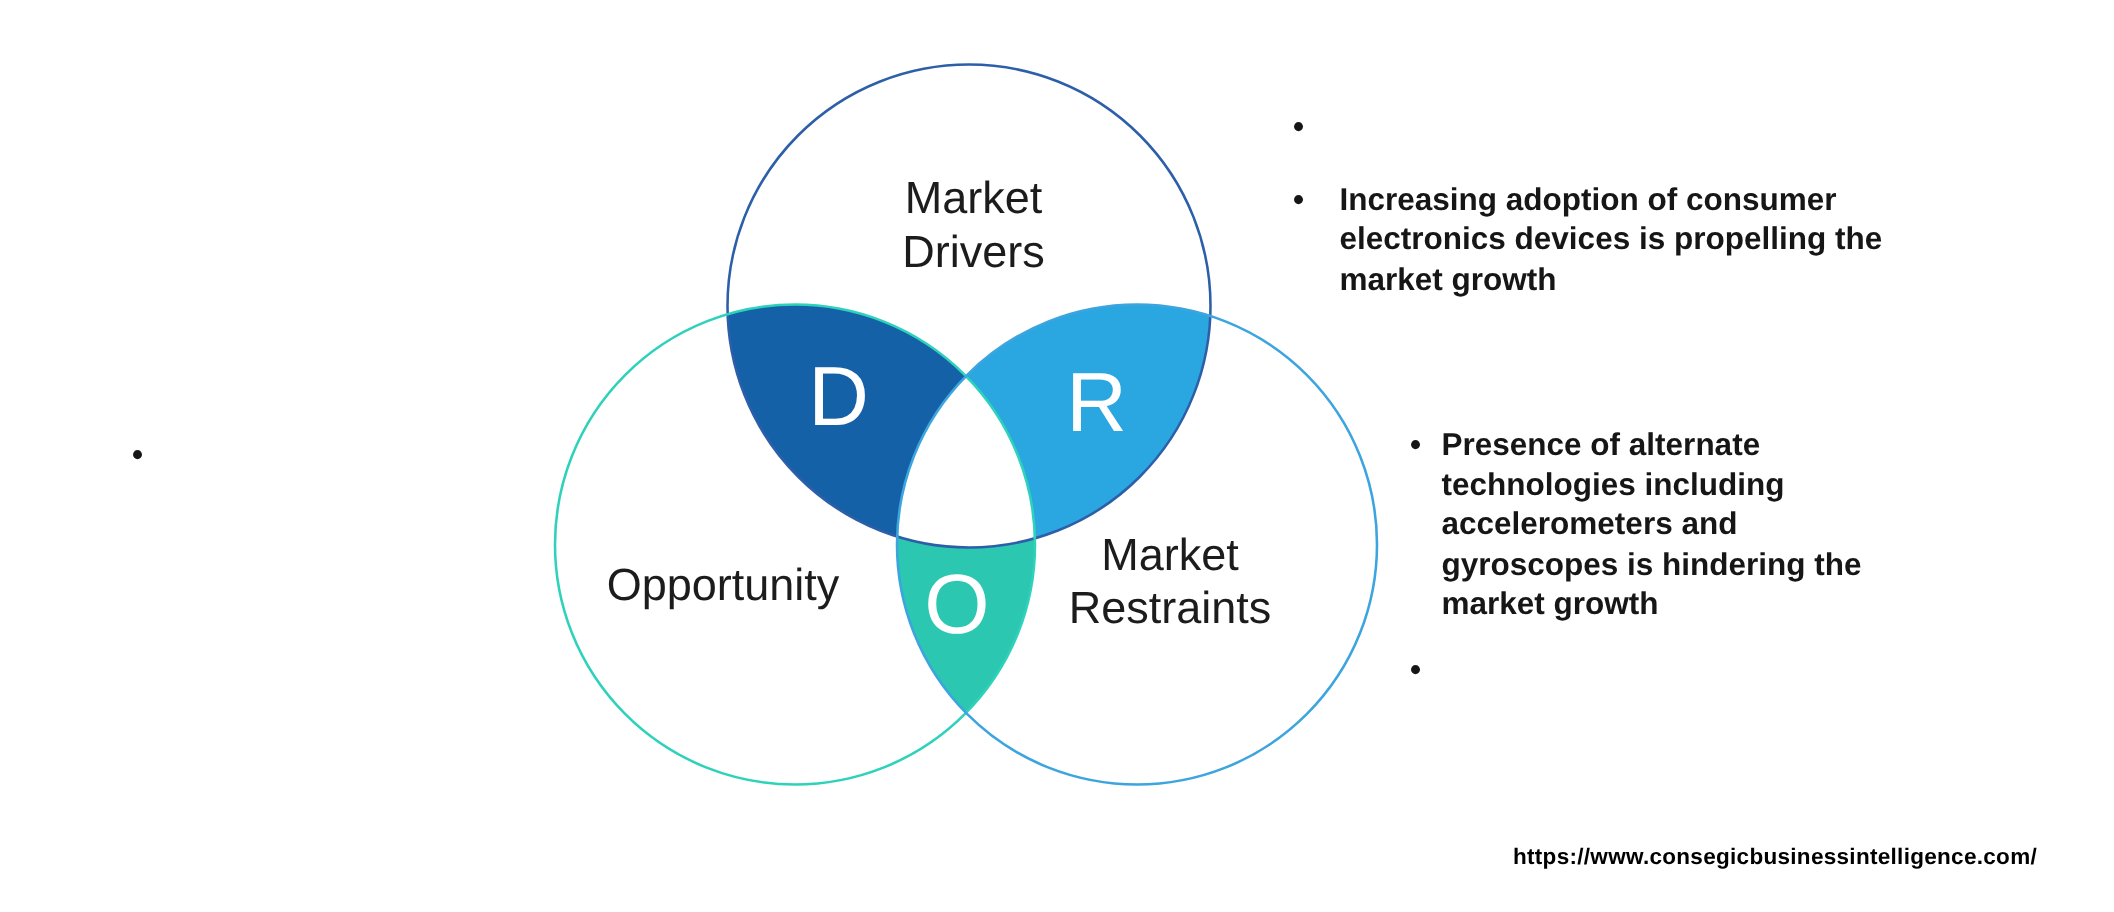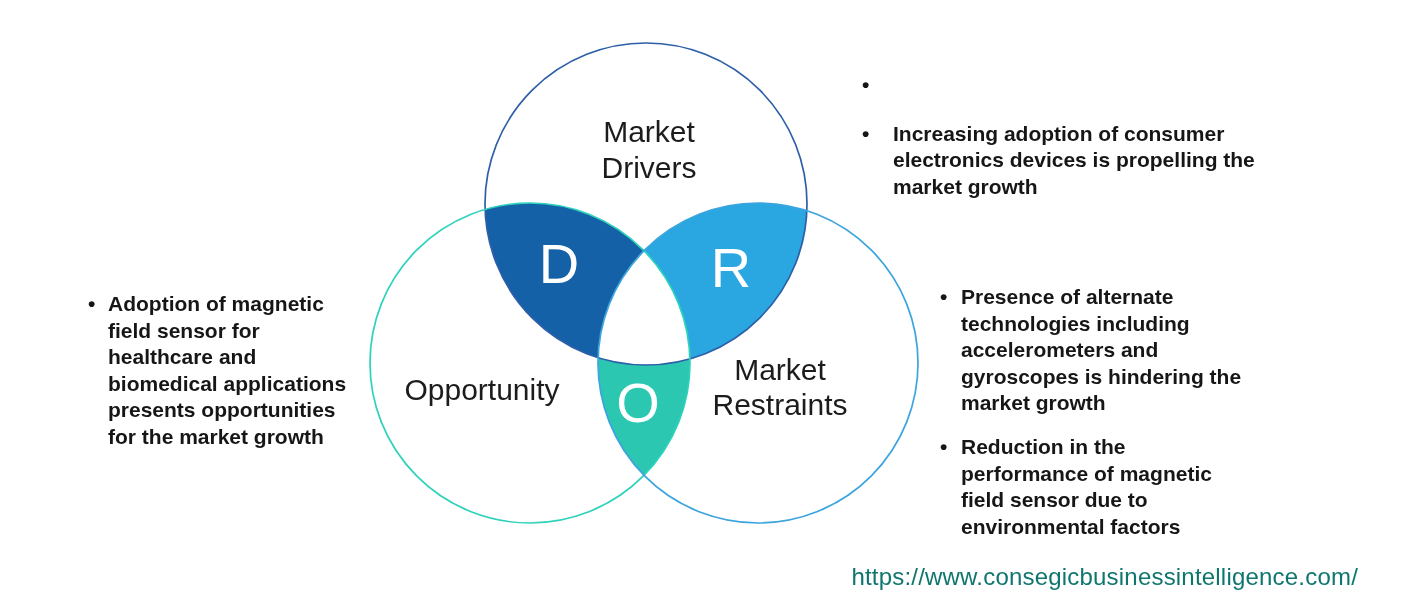--- a/index.html
+++ b/index.html
@@ -39,23 +39,23 @@
   .bullets-right-top .bullet-item + .bullet-item { margin-top: 22px; }
 
   .bullets-right-bottom { left: 936px; top: 284px; width: 320px; }
   .bullets-right-bottom .dot { width: 25px; }
   .bullets-right-bottom .bullet-item + .bullet-item { margin-top: 17px; }
 
   .footer-url {
     position: absolute;
     right: 51px;
     top: 563px;
-    font-size: 24px;
-    font-weight: 400;
-    color: #0f766e;
+    font-size: 15px;
+    font-weight: 700;
+    color: #000000;
     letter-spacing: 0.2px;
   }
 </style>
 </head>
 <body>
 
 <div class="stage">
 
   <svg class="venn-svg" width="1409" height="608" viewBox="0 0 1409 608">
     <defs>
@@ -94,26 +94,20 @@
     <text class="venn-label" x="780" y="415" font-size="30" text-anchor="middle" fill="#1C1C1C">Restraints</text>
 
     <text class="venn-letter" x="559" y="283" font-size="56" text-anchor="middle" fill="#FFFFFF">D</text>
     <text class="venn-letter" x="731" y="287" font-size="56" text-anchor="middle" fill="#FFFFFF">R</text>
     <text class="venn-letter" x="638" y="422" font-size="56" text-anchor="middle" fill="#FFFFFF">O</text>
   </svg>
 
   <div class="bullets bullets-left">
     <div class="bullet-item">
       <span class="dot">•</span>
-      <span class="bullet-text">Adoption of magnetic
-field sensor for
-healthcare and
-biomedical applications
-presents opportunities
-for the market growth</span>
     </div>
   </div>
 
   <div class="bullets bullets-right-top">
     <div class="bullet-item">
       <span class="dot">•</span>
     </div>
     <div class="bullet-item">
       <span class="dot">•</span>
       <span class="bullet-text">Increasing adoption of consumer
@@ -126,22 +120,18 @@
     <div class="bullet-item">
       <span class="dot">•</span>
       <span class="bullet-text">Presence of alternate
 technologies including
 accelerometers and
 gyroscopes is hindering the
 market growth</span>
     </div>
     <div class="bullet-item">
       <span class="dot">•</span>
-      <span class="bullet-text">Reduction in the
-performance of magnetic
-field sensor due to
-environmental factors</span>
     </div>
   </div>
 
   <div class="footer-url">https://www.consegicbusinessintelligence.com/</div>
 
 </div>
 
 </body></html>

